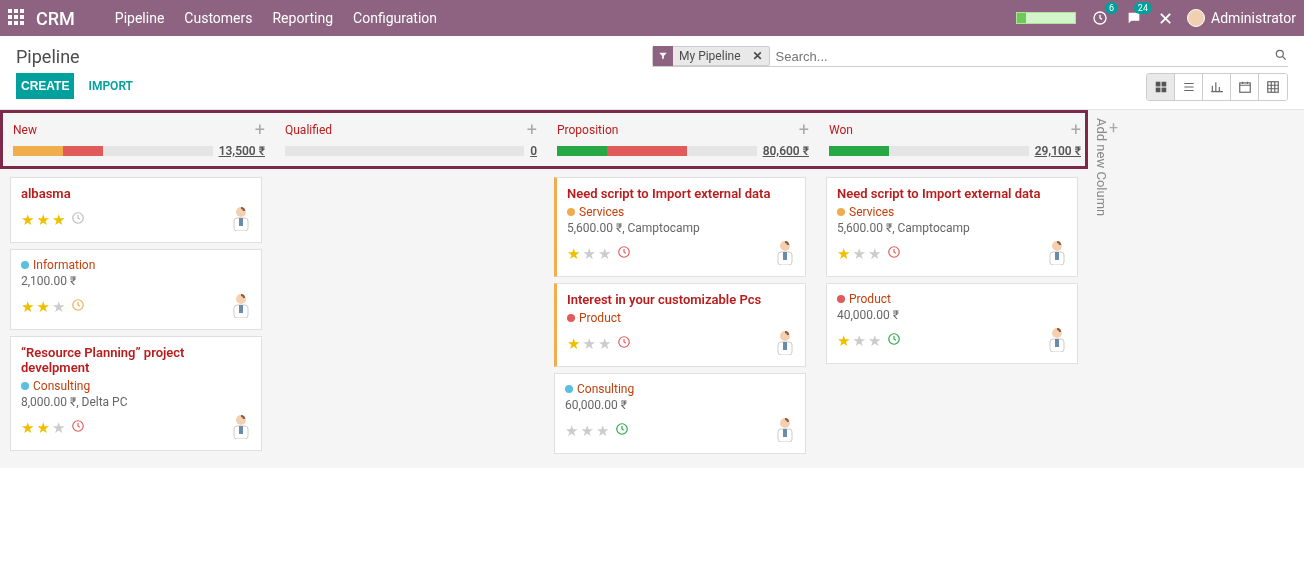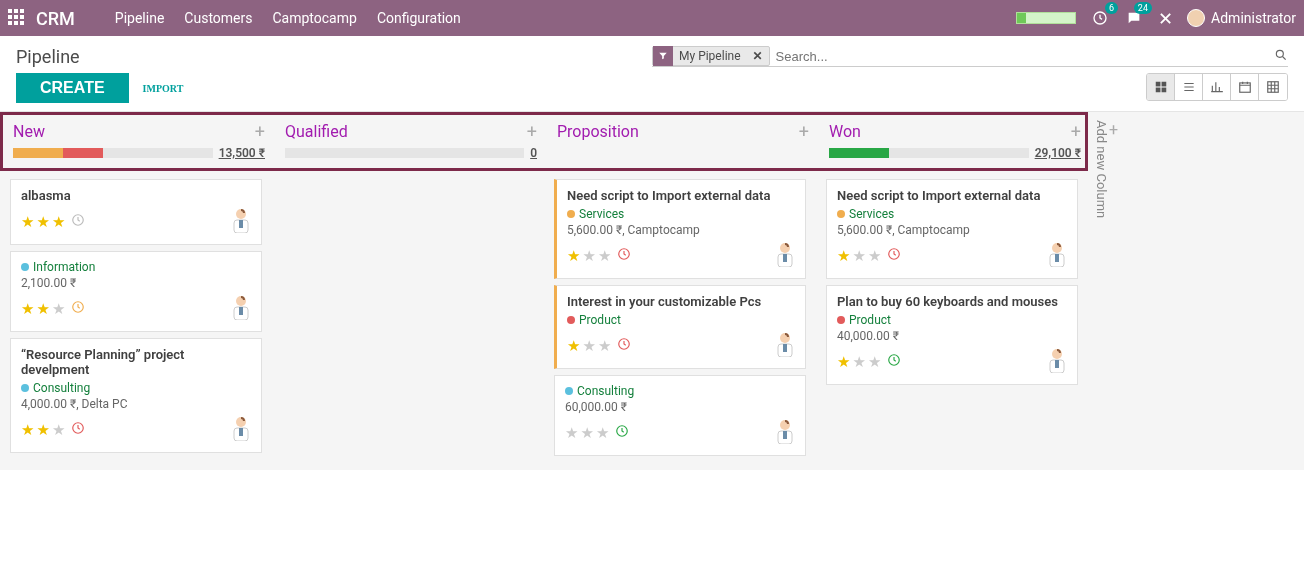--- a/index.html
+++ b/index.html
@@ -19,62 +19,62 @@
   .badge { position: absolute; top: -6px; right: -8px; background: #00a09d; color: #fff; font-size: 9px; padding: 1px 4px; border-radius: 8px; }
   .user { display: flex; align-items: center; gap: 6px; font-size: 14px; }
   .user-avatar-top { width: 18px; height: 18px; border-radius: 50%; background: #f0d0b0; border: 1px solid #fff; }
   
   
   .control-panel { display: flex; padding: 10px 16px 0 16px; border-bottom: 1px solid #e5e5e5; flex-wrap: wrap; }
   .cp-left { width: 50%; }
   .cp-right { width: 50%; }
   .breadcrumb { font-size: 18px; color: #4c4c4c; margin-bottom: 6px; }
   .cp-left-buttons { display: flex; gap: 14px; align-items: center; margin-bottom: 8px; }
-  .btn-create { background: #00a09d; color: #fff; border: none; padding: 6px 24px; font-size: 16px; font-weight: 600; cursor: pointer; }
-  .btn-import { color: #00a09d; font-size: 10px; font-weight: 600; cursor: pointer; font-family: Liberation Serif, serif; }
+  .btn-create { background: #00a09d; color: #fff; border: none; padding: 6px 5px; font-size: 12px; font-weight: 600; cursor: pointer; }
+  .btn-import { color: #00a09d; font-size: 12px; font-weight: 600; cursor: pointer; }
   .search-wrap { display: flex; align-items: center; border-bottom: 1px solid #ccc; margin-bottom: 6px; }
   .facet { display: inline-flex; align-items: center; background: #e9e9e9; border: 1px solid #ccc; border-radius: 2px; font-size: 12px; height: 20px; }
   .facet-icon { background: #8d6381; color: #fff; width: 20px; height: 20px; display: flex; align-items: center; justify-content: center; }
   .facet-label { padding: 0 6px; }
   .facet-close { padding: 0 6px; cursor: pointer; font-weight: bold; }
   .search-input { flex: 1; border: none; outline: none; padding: 2px 6px; font-size: 13px; }
   .search-glass { color: #666; cursor: pointer; font-size: 14px; }
   .cp-right-lower { display: flex; justify-content: flex-end; margin-bottom: 8px; }
   .view-switcher { display: flex; border: 1px solid #ccc; border-radius: 3px; overflow: hidden; }
   .view-btn { width: 28px; height: 26px; display: flex; align-items: center; justify-content: center; border-right: 1px solid #ccc; cursor: pointer; color: #666; background: #fff; }
   .view-btn:last-child { border-right: none; }
   .view-btn.active { background: #e9e9e9; }
   
   
   .kanban-wrap { background: #f5f5f5; padding: 0; overflow-x: auto; }
   .kanban { display: flex; align-items: flex-start; }
   .col { width: 272px; flex-shrink: 0; padding: 0; }
   .col-header { padding: 6px 10px 4px 10px; display: flex; justify-content: space-between; align-items: center; }
-  .col-title { font-size: 16px; font-weight: 400; color: #a21caf; }
+  .col-title { font-size: 12px; font-weight: 400; color: #b91c1c; }
   .col-plus { color: #aaa; font-size: 18px; cursor: pointer; }
   .bar-row { display: flex; align-items: center; gap: 6px; padding: 0 10px 8px 10px; }
   .bar { flex: 1; height: 10px; background: #e5e5e5; display: flex; overflow: hidden; }
   .bar span { height: 100%; }
   .seg-green { background: #28a745; }
   .seg-red { background: #e25b5b; }
   .seg-orange { background: #f0ad4e; }
   .bar-total { font-size: 12px; font-weight: 600; white-space: nowrap; color: #555; text-decoration: underline; }
   
   .highlight-box { border: 3px solid #7d2a4a; margin: 0; display: flex; }
   
   .cards { padding: 8px 10px; }
   .card { background: #fff; border: 1px solid #e0e0e0; margin-bottom: 6px; padding: 8px 10px; font-size: 13px; position: relative; }
   .card.stripe-yellow { border-left: 3px solid #f0ad4e; }
-  .card-title { font-weight: 600; font-size: 13px; margin-bottom: 4px; color: #404040; }
+  .card-title { font-weight: 600; font-size: 13px; margin-bottom: 4px; color: #b91c1c; }
   .tag-row { display: flex; align-items: center; gap: 4px; margin-bottom: 2px; }
   .dot { width: 8px; height: 8px; border-radius: 50%; display: inline-block; }
   .dot-blue { background: #5bc0de; }
   .dot-red { background: #e25b5b; }
   .dot-yellow { background: #f0ad4e; }
-  .tag-label { font-size: 12px; color: #15803d; }
+  .tag-label { font-size: 12px; color: #c2410c; }
   .amount-row { font-size: 12px; color: #666; margin-bottom: 4px; }
   .card-footer { display: flex; justify-content: space-between; align-items: center; margin-top: 4px; }
   .stars { display: flex; gap: 2px; }
   .star { color: #ccc; font-size: 15px; cursor: pointer; }
   .star.on { color: #f0c000; }
   .clock { font-size: 13px; margin-left: 4px; }
   .clock.grey { color: #bbb; }
   .clock.orange { color: #f0ad4e; }
   .clock.red { color: #e25b5b; }
   .clock.green { color: #28a745; }
@@ -96,21 +96,21 @@
       <span></span>
       <span></span>
       <span></span>
       <span></span>
       <span></span>
   </div>
   <div class="brand">CRM</div>
   <div class="nav-menu">
     <a>Pipeline</a>
     <a>Customers</a>
-    <a>Camptocamp</a>
+    <a>Reporting</a>
     <a>Configuration</a>
   </div>
   <div class="nav-right">
     <div class="progress-bar">
         <div class="fill"></div>
       </div>
     <div class="icon-badge">
       <svg class="ico" viewBox="0 0 24 24" fill="none" stroke="#fff" stroke-width="2">
           <circle cx="12" cy="12" r="9"></circle>
           <path d="M12 7v5l3 2"></path>
@@ -223,20 +223,27 @@
         
       </div>
       <span class="bar-total">0</span>
     </div>
             </div>
             <div style="width: 272px; flex-shrink: 0;">
     <div class="col-header">
       <span class="col-title">Proposition</span>
       <span class="col-plus">+</span>
     </div>
+    <div class="bar-row">
+      <div class="bar">
+        <span class="seg-green" style="width:25%"></span>
+                  <span class="seg-red" style="width:40%"></span>
+      </div>
+      <span class="bar-total">80,600 ₹</span>
+    </div>
             </div>
             <div style="width: 272px; flex-shrink: 0;">
     <div class="col-header">
       <span class="col-title">Won</span>
       <span class="col-plus">+</span>
     </div>
     <div class="bar-row">
       <div class="bar">
         <span class="seg-green" style="width:30%"></span>
       </div>
@@ -291,21 +298,21 @@
                         <rect x="8" y="13" width="4" height="8" fill="#6b8ca8"></rect>
                       </svg></div>
         </div>
       </div>
       <div class="card ">
         <div class="card-title">“Resource Planning” project develpment</div>
         <div class="tag-row">
                     <span class="dot dot-blue"></span>
                     <span class="tag-label">Consulting</span>
                   </div>
-        <div class="amount-row">4,000.00 ₹, Delta PC</div>
+        <div class="amount-row">8,000.00 ₹, Delta PC</div>
         <div class="card-footer">
           <div class="stars">
             <span class="star on">★</span>
                       <span class="star on">★</span>
                       <span class="star ">★</span>
             <span class="clock red"><svg width="14" height="14" viewBox="0 0 24 24" fill="none" stroke="#e25b5b" stroke-width="2">
                           <circle cx="12" cy="12" r="9"></circle>
                           <path d="M12 7v5l3 2"></path>
                         </svg></span>
           </div>
@@ -420,21 +427,20 @@
           </div>
           <div><svg width="20" height="26" viewBox="0 0 20 26">
                         <circle cx="10" cy="7" r="5" fill="#f5d0b0"></circle>
                         <path d="M10 3c2 0 3 1 3 3" fill="none" stroke="#8b5a3c" stroke-width="2"></path>
                         <rect x="3" y="13" width="14" height="13" rx="3" fill="#ffffff" stroke="#ccc"></rect>
                         <rect x="8" y="13" width="4" height="8" fill="#6b8ca8"></rect>
                       </svg></div>
         </div>
       </div>
       <div class="card ">
-        <div class="card-title">Plan to buy 60 keyboards and mouses</div>
         <div class="tag-row">
                     <span class="dot dot-red"></span>
                     <span class="tag-label">Product</span>
                   </div>
         <div class="amount-row">40,000.00 ₹</div>
         <div class="card-footer">
           <div class="stars">
             <span class="star on">★</span>
                       <span class="star ">★</span>
                       <span class="star ">★</span>

